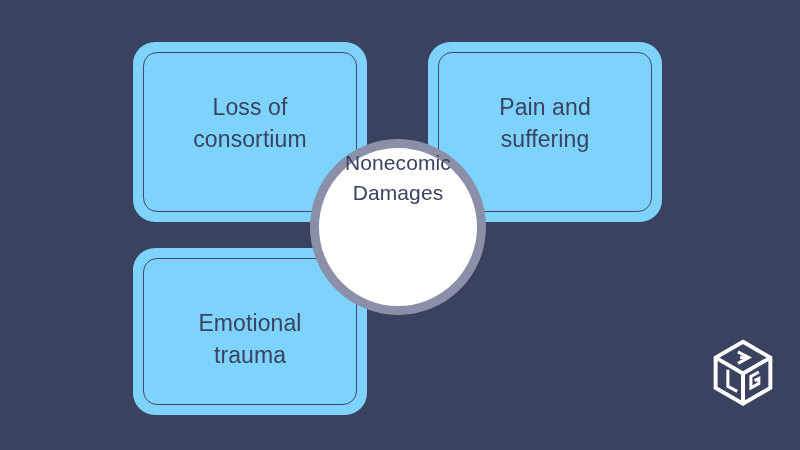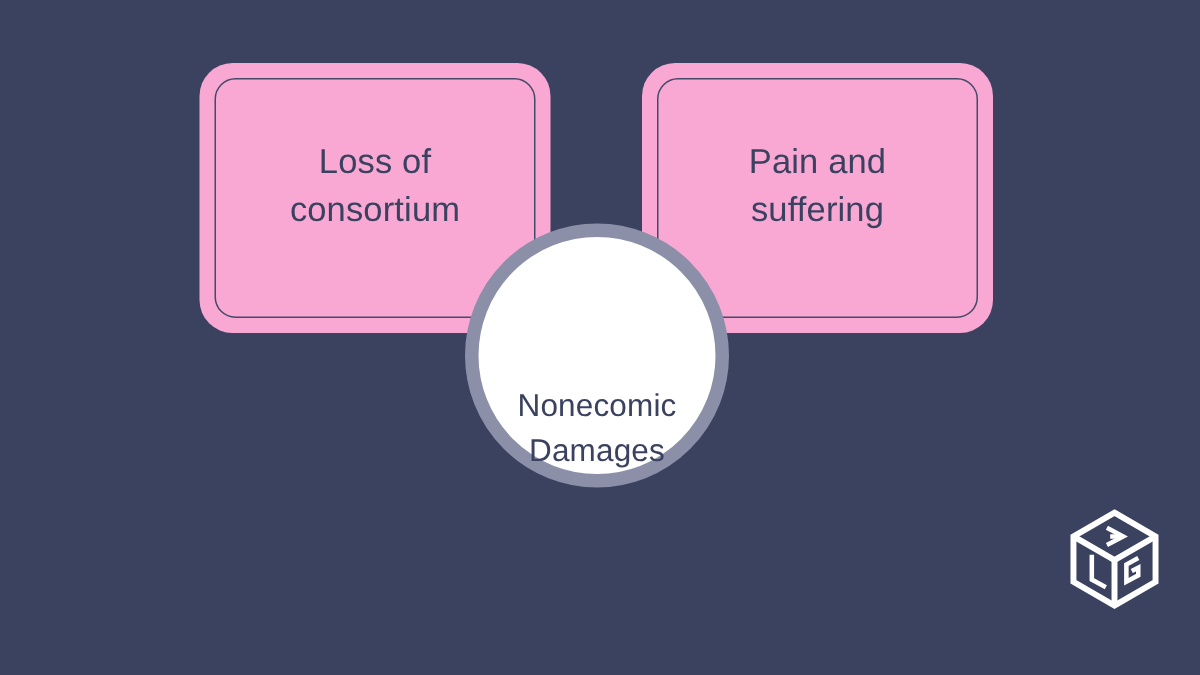--- a/index.html
+++ b/index.html
@@ -16,21 +16,21 @@
   #stage {
     position: relative;
     width: 800px;
     height: 450px;
     background: #3a4260;
   }
 
   
   .card {
     position: absolute;
-    background: #f9a8d4;
+    background: #7dd3fc;
     border-radius: 22px;
     box-sizing: border-box;
   }
   .card-inner {
     position: absolute;
     left: 10px;
     top: 10px;
     right: 10px;
     bottom: 10px;
     border: 1px solid #434a68;
@@ -60,29 +60,29 @@
   
   #card-tl .card-label { transform: translateY(-8px); }
   #card-tr .card-label { transform: translateY(-8px); }
   #card-bl .card-label { transform: translateY(8px); }
   #card-br .card-label { transform: translateY(8px); }
 
   
   #center-circle {
     position: absolute;
     left: 310px;
-    top: 149px;
+    top: 139px;
     width: 176px;
     height: 176px;
     border-radius: 50%;
     background: #ffffff;
     border: 9px solid #8b90a8;
     box-sizing: border-box;
     display: flex;
-    align-items: flex-end;
+    align-items: flex-start;
     justify-content: center;
     z-index: 5;
   }
   #center-label {
     color: #3a4260;
     font-size: 21px;
     line-height: 1.42;
     text-align: center;
     white-space: pre-line;
     letter-spacing: 0.1px;
@@ -111,20 +111,26 @@
     </div>
   </div>
 
   <div class="card" id="card-tr">
     <div class="card-inner">
       <div class="card-label">Pain and
 suffering</div>
     </div>
   </div>
 
+  <div class="card" id="card-bl">
+    <div class="card-inner">
+      <div class="card-label">Emotional
+trauma</div>
+    </div>
+  </div>
 
 
   <div id="center-circle">
     <div id="center-label">Nonecomic
 Damages</div>
   </div>
 
   <div id="logo">
     <svg viewBox="0 0 100 100" xmlns="http://www.w3.org/2000/svg">
       <g fill="none" stroke="#ffffff" stroke-width="5.5" stroke-linejoin="miter" stroke-linecap="butt">

